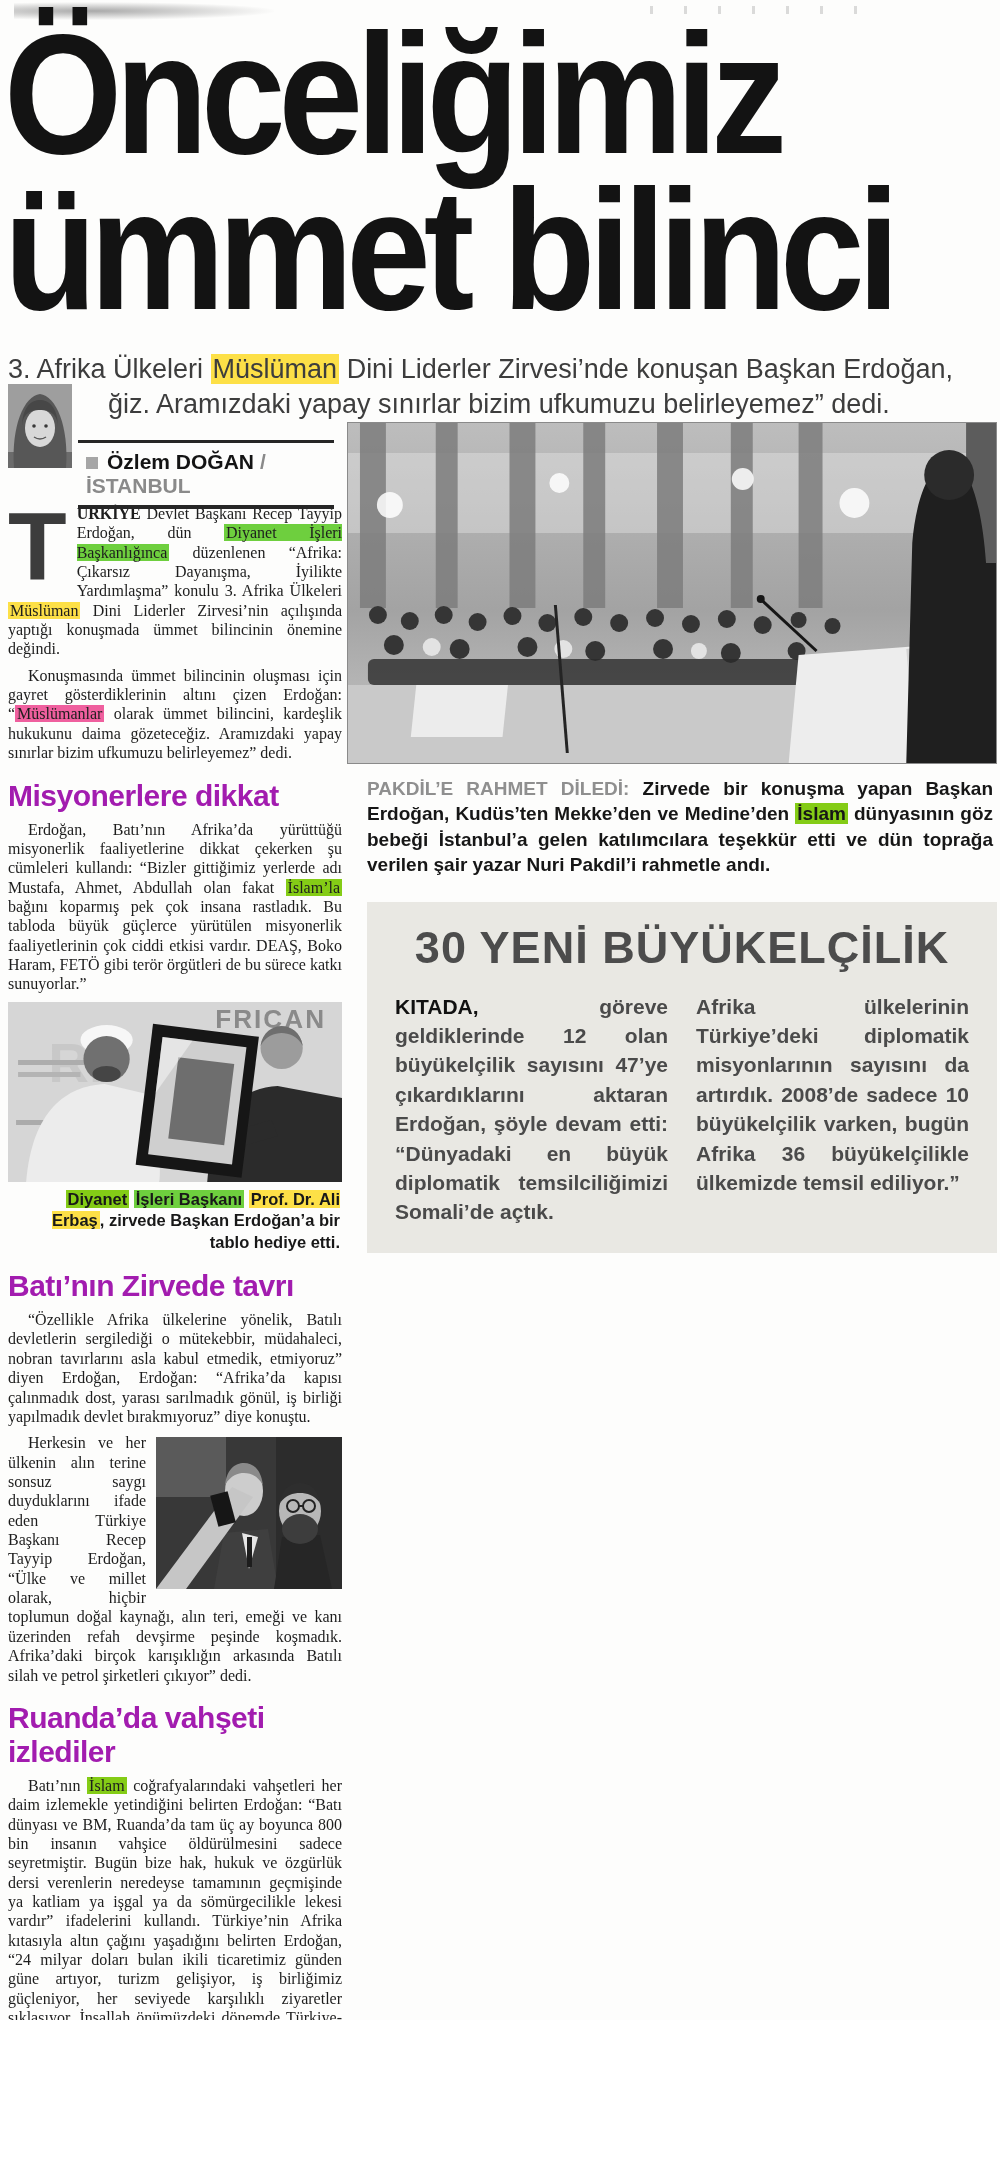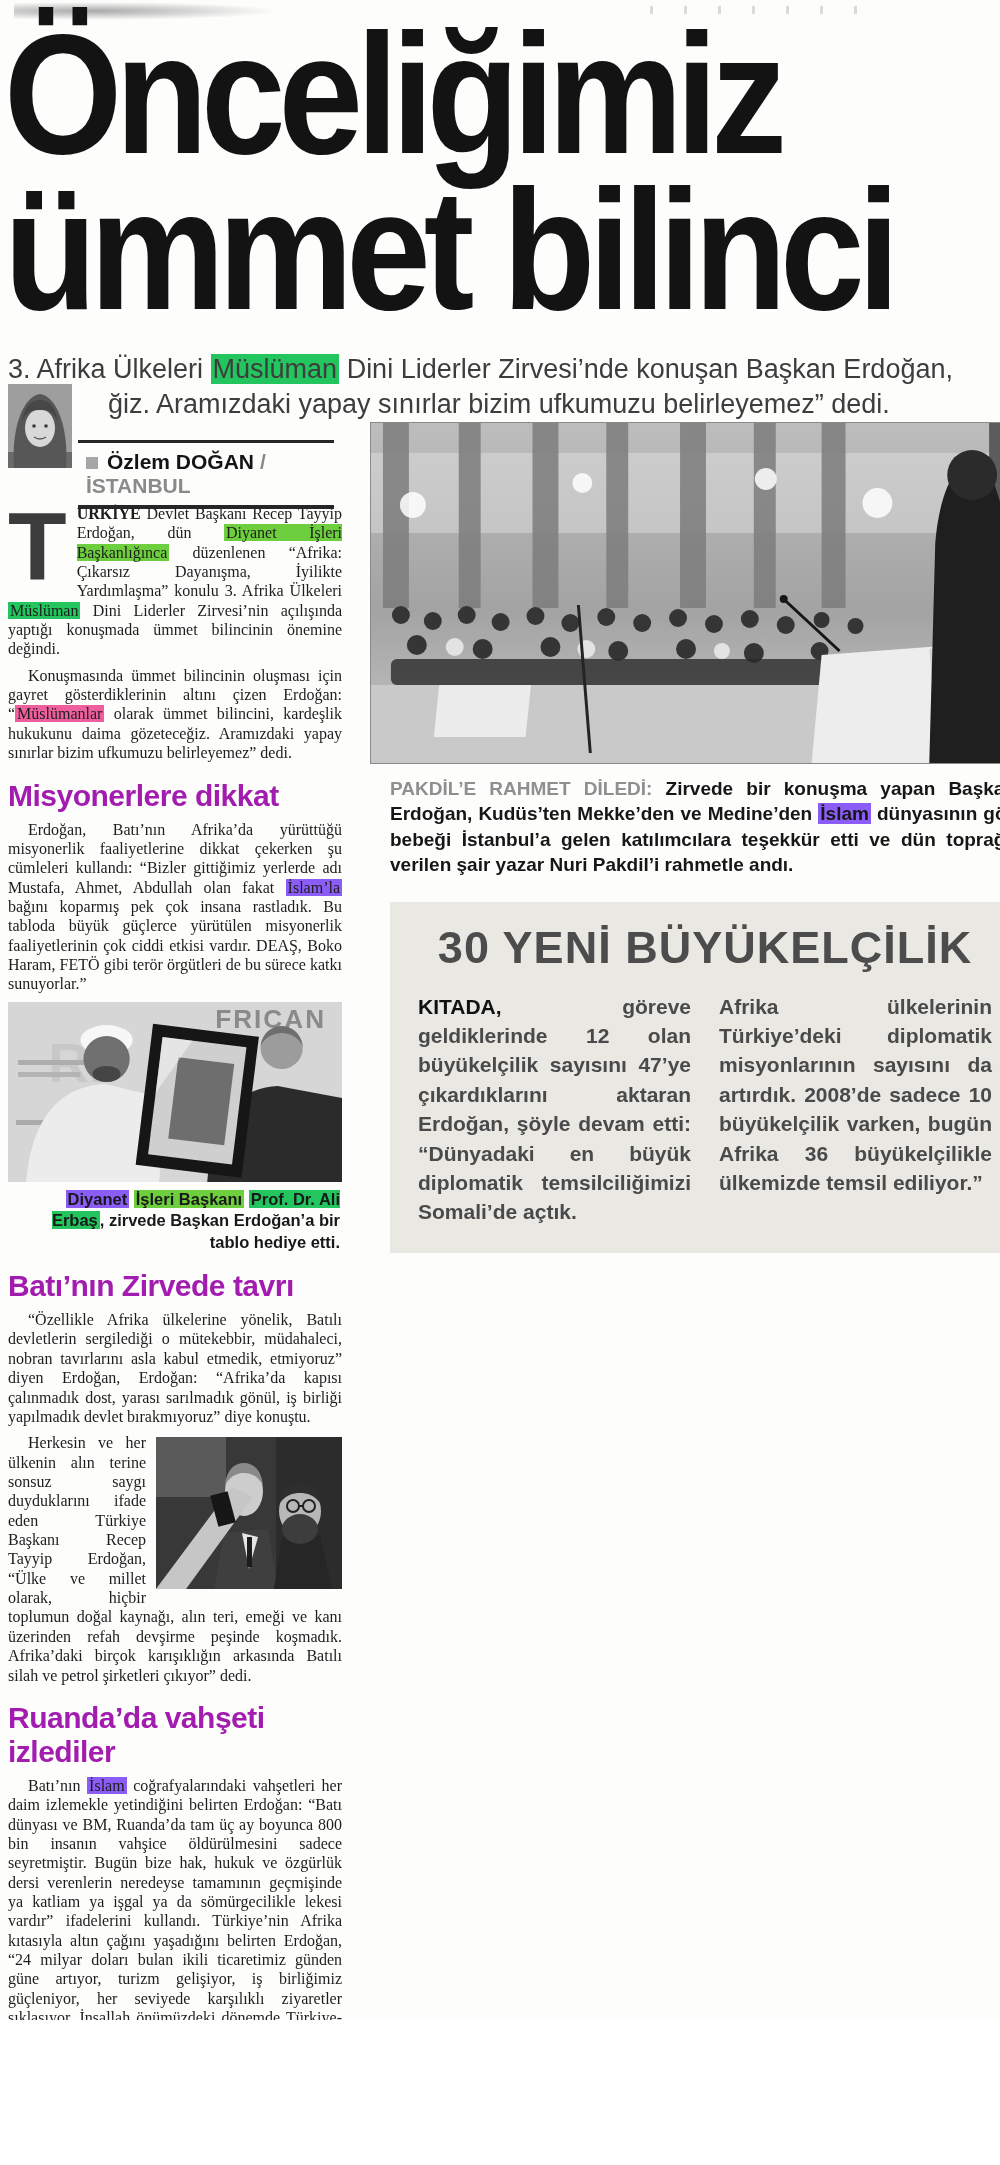--- a/index.html
+++ b/index.html
@@ -20,21 +20,21 @@
   .deck-line3{padding-left:100px;}
   
   .byline-wrap{position:relative;margin:18px 0 8px 0;height:56px;}
   .author-photo{position:absolute;left:0;top:-56px;}
   .byline-bar{margin-left:70px;margin-right:8px;border-top:3px solid #262626;border-bottom:4px solid #262626;
               padding:7px 4px 7px 8px;font-family:"Liberation Sans",sans-serif;font-size:21px;
               font-weight:bold;color:#141414;}
   .byline-sq{display:inline-block;width:12px;height:12px;background:#a6a6a6;margin-right:9px;}
   .byline-loc{color:#8a8a8a;}
   
-  .content{display:grid;grid-template-columns:334px 650px;column-gap:28px;padding-left:8px;align-items:start;}
+  .content{display:grid;grid-template-columns:334px 650px;column-gap:5px;padding-left:8px;align-items:start;}
   .bodytext{font-size:16px;line-height:1.21;text-align:justify;margin:0 0 7px 0;color:#1d1d1d;}
   .indent{text-indent:20px;}
   .dropcap{float:left;font-family:"Liberation Sans",sans-serif;font-weight:bold;font-size:96px;
            line-height:74px;color:#3c3c3c;padding:6px 10px 2px 0;}
   h2.section{font-family:"Liberation Sans",sans-serif;font-size:30px;margin:16px 0 7px;
              color:#a21caf;letter-spacing:-.5px;font-weight:bold;}
   .photo-tablo{width:100%;height:180px;display:block;margin-top:8px;}
   .caption-tablo{font-family:"Liberation Sans",sans-serif;font-size:16.5px;font-weight:bold;
                  text-align:right;line-height:1.3;margin:7px 2px 2px;color:#181818;}
   .selfie{float:right;width:186px;height:152px;margin:4px 0 4px 10px;}
@@ -42,24 +42,24 @@
   .main-photo{width:648px;height:340px;display:block;border:1px solid #8a8a8a;}
   .caption-main{font-family:"Liberation Sans",sans-serif;font-size:19px;font-weight:bold;
                 line-height:1.34;margin:12px 4px 0 20px;color:#161616;text-align:justify;}
   .graybox{background:#e9e8e3;margin:24px 0 0 20px;padding:20px 28px 26px;}
   .graybox h2{font-family:"Liberation Sans",sans-serif;font-size:45px;text-align:center;color:#4c4c4c;
               margin:0 0 18px;letter-spacing:1px;font-weight:bold;}
   .graybox-cols{display:grid;grid-template-columns:1fr 1fr;gap:0 28px;
                 font-family:"Liberation Sans",sans-serif;font-size:21px;line-height:1.4;
                 color:#4a4a4a;font-weight:bold;text-align:justify;}
   
-  .seg-orange{background:#22c55e;padding:0 2px;}
+  .seg-orange{background:#fde047;padding:0 2px;}
   .seg-pink{background:#ef5f9e;padding:0 2px;}
   .seg-green{background:#6ecf3e;padding:0 2px;}
-  .seg-cyan{background:#8b5cf6;padding:0 2px;}
+  .seg-cyan{background:#84cc16;padding:0 2px;}
   .seg-bold{font-weight:bold;}
   .seg-bold-dark{font-weight:bold;color:#111;}
   .seg-graylabel{color:#8f8f8f;}
 </style>
 </head>
 <body>
 
 <div class="page">
 
   <div class="smudge"></div>

